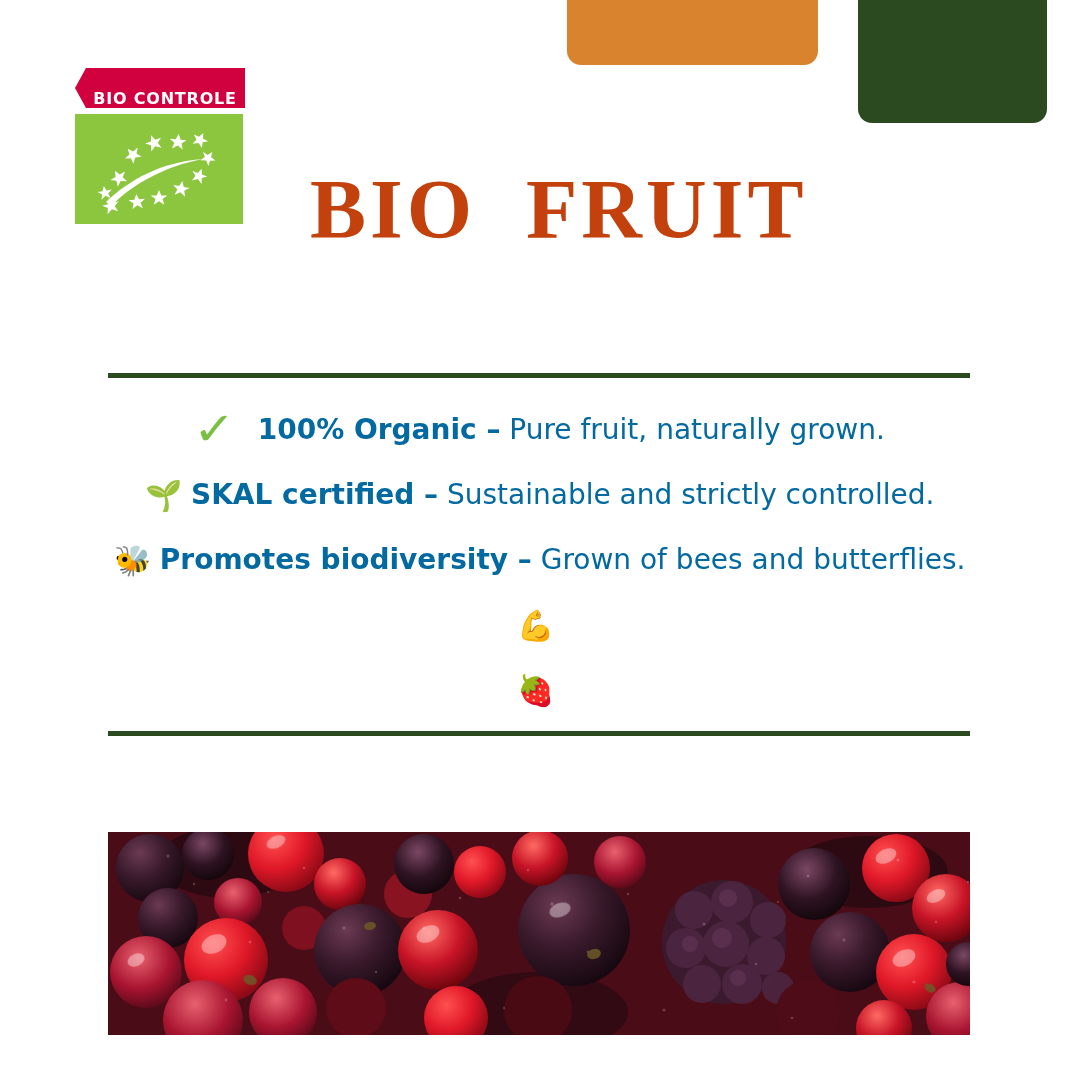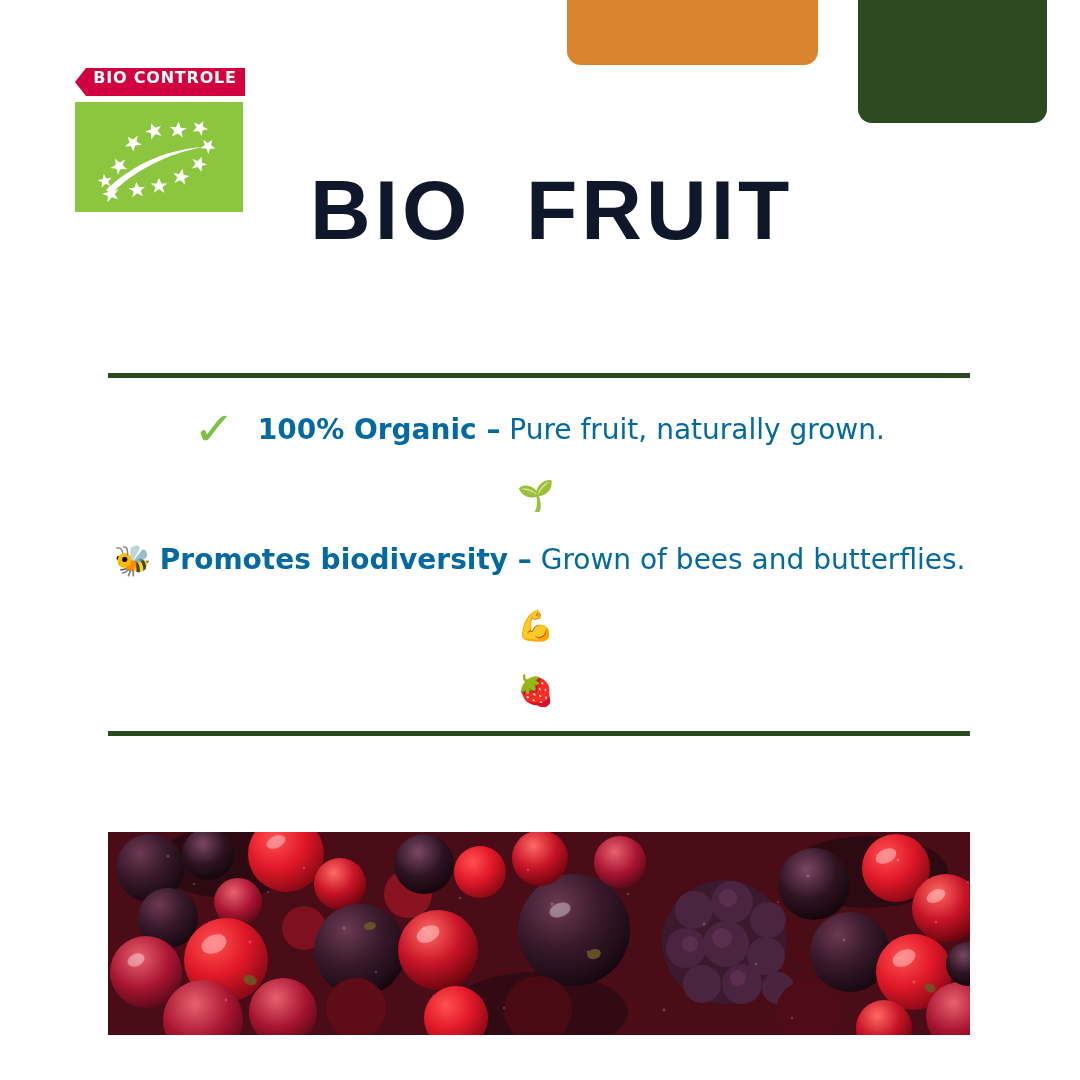--- a/index.html
+++ b/index.html
@@ -54,26 +54,26 @@
     line-height: 1;
     height: 52px;
   }
   .skal-word .k-red { color: #D6003C; }
 
   .bio-controle {
     position: relative;
     margin-top: 6px;
     margin-left: 0px;
     width: 170px;
-    height: 28px;
+    height: 40px;
     background: #D1003F;
     -webkit-clip-path: polygon(0% 50%, 11px 0%, 100% 0%, 100% 100%, 11px 100%);
     clip-path: polygon(0% 50%, 11px 0%, 100% 0%, 100% 100%, 11px 100%);
     display: flex;
-    align-items: flex-start;
+    align-items: flex-end;
     justify-content: center;
     padding-left: 10px;
     box-sizing: border-box;
   }
   .bio-controle span {
     color: #ffffff;
     font-family: "DejaVu Sans", sans-serif;
     font-size: 16px;
     font-weight: bold;
     letter-spacing: 0.8px;
@@ -87,25 +87,25 @@
     background: #8CC63E;
     overflow: hidden;
   }
   .eu-leaf svg { display: block; }
 
   
   .headline {
     position: absolute;
     left: 310px;
     top: 168px;
-    font-family: Liberation Sans, sans-serif;
+    font-family: Liberation Serif, serif;
     font-size: 84px;
     font-weight: bold;
     letter-spacing: 4px;
-    color: #0f172a;
+    color: #c2410c;
     line-height: 1;
     white-space: pre;
   }
 
   
   .rule {
     position: absolute;
     left: 108px;
     width: 862px;
     height: 5px;
@@ -233,20 +233,21 @@
 
 <div class="features">
 
   <div class="feature-row">
     <span class="feature-icon check">✓</span>
     <span class="feature-text"><span class="lead">100% Organic –</span><span> Pure fruit, naturally grown.</span></span>
   </div>
 
   <div class="feature-row">
     <span class="feature-icon">🌱</span>
+    <span class="feature-text"><span class="lead">SKAL certified –</span><span> Sustainable and strictly controlled.</span></span>
   </div>
 
   <div class="feature-row">
     <span class="feature-icon">🐝</span>
     <span class="feature-text"><span class="lead">Promotes biodiversity –</span><span> Grown of bees and butterflies.</span></span>
   </div>
 
   <div class="feature-row">
     <span class="feature-icon">💪</span>
   </div>

